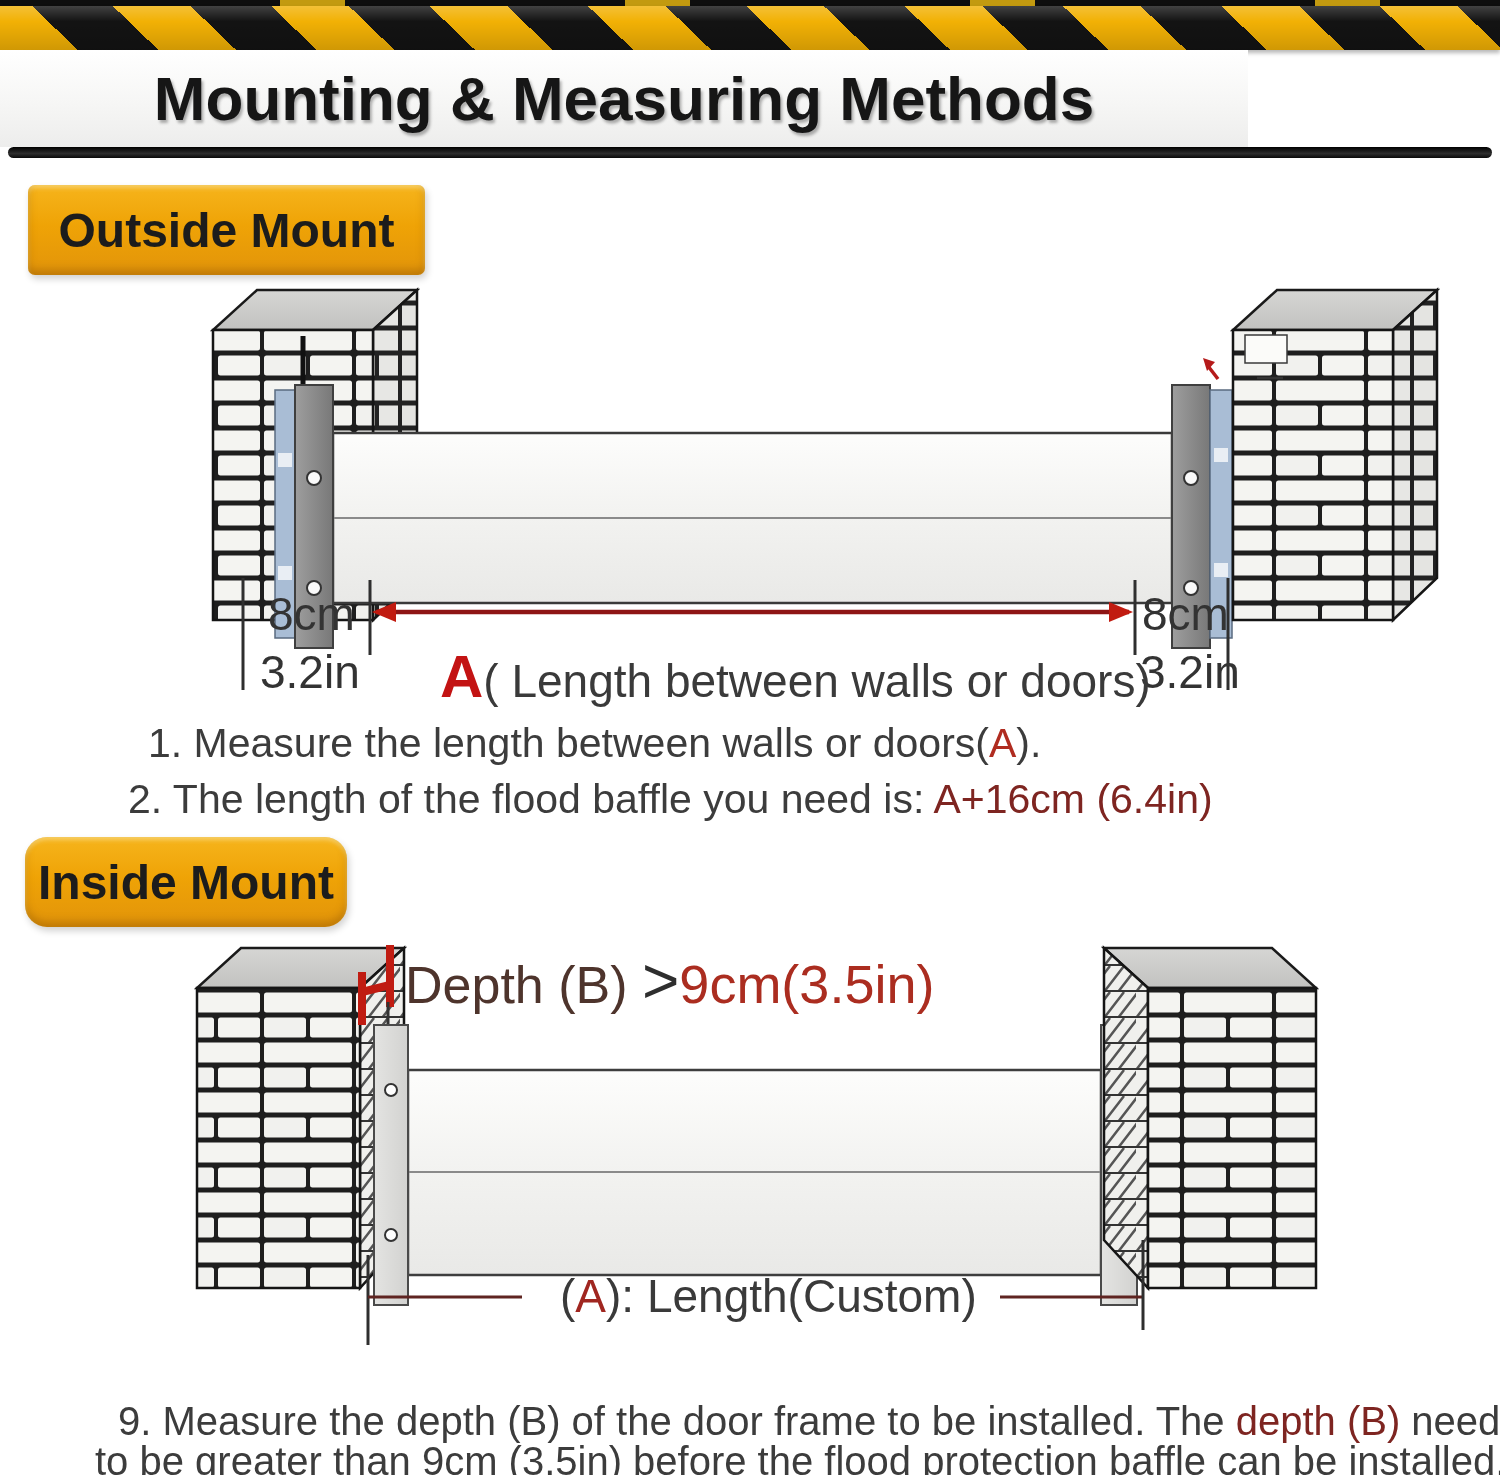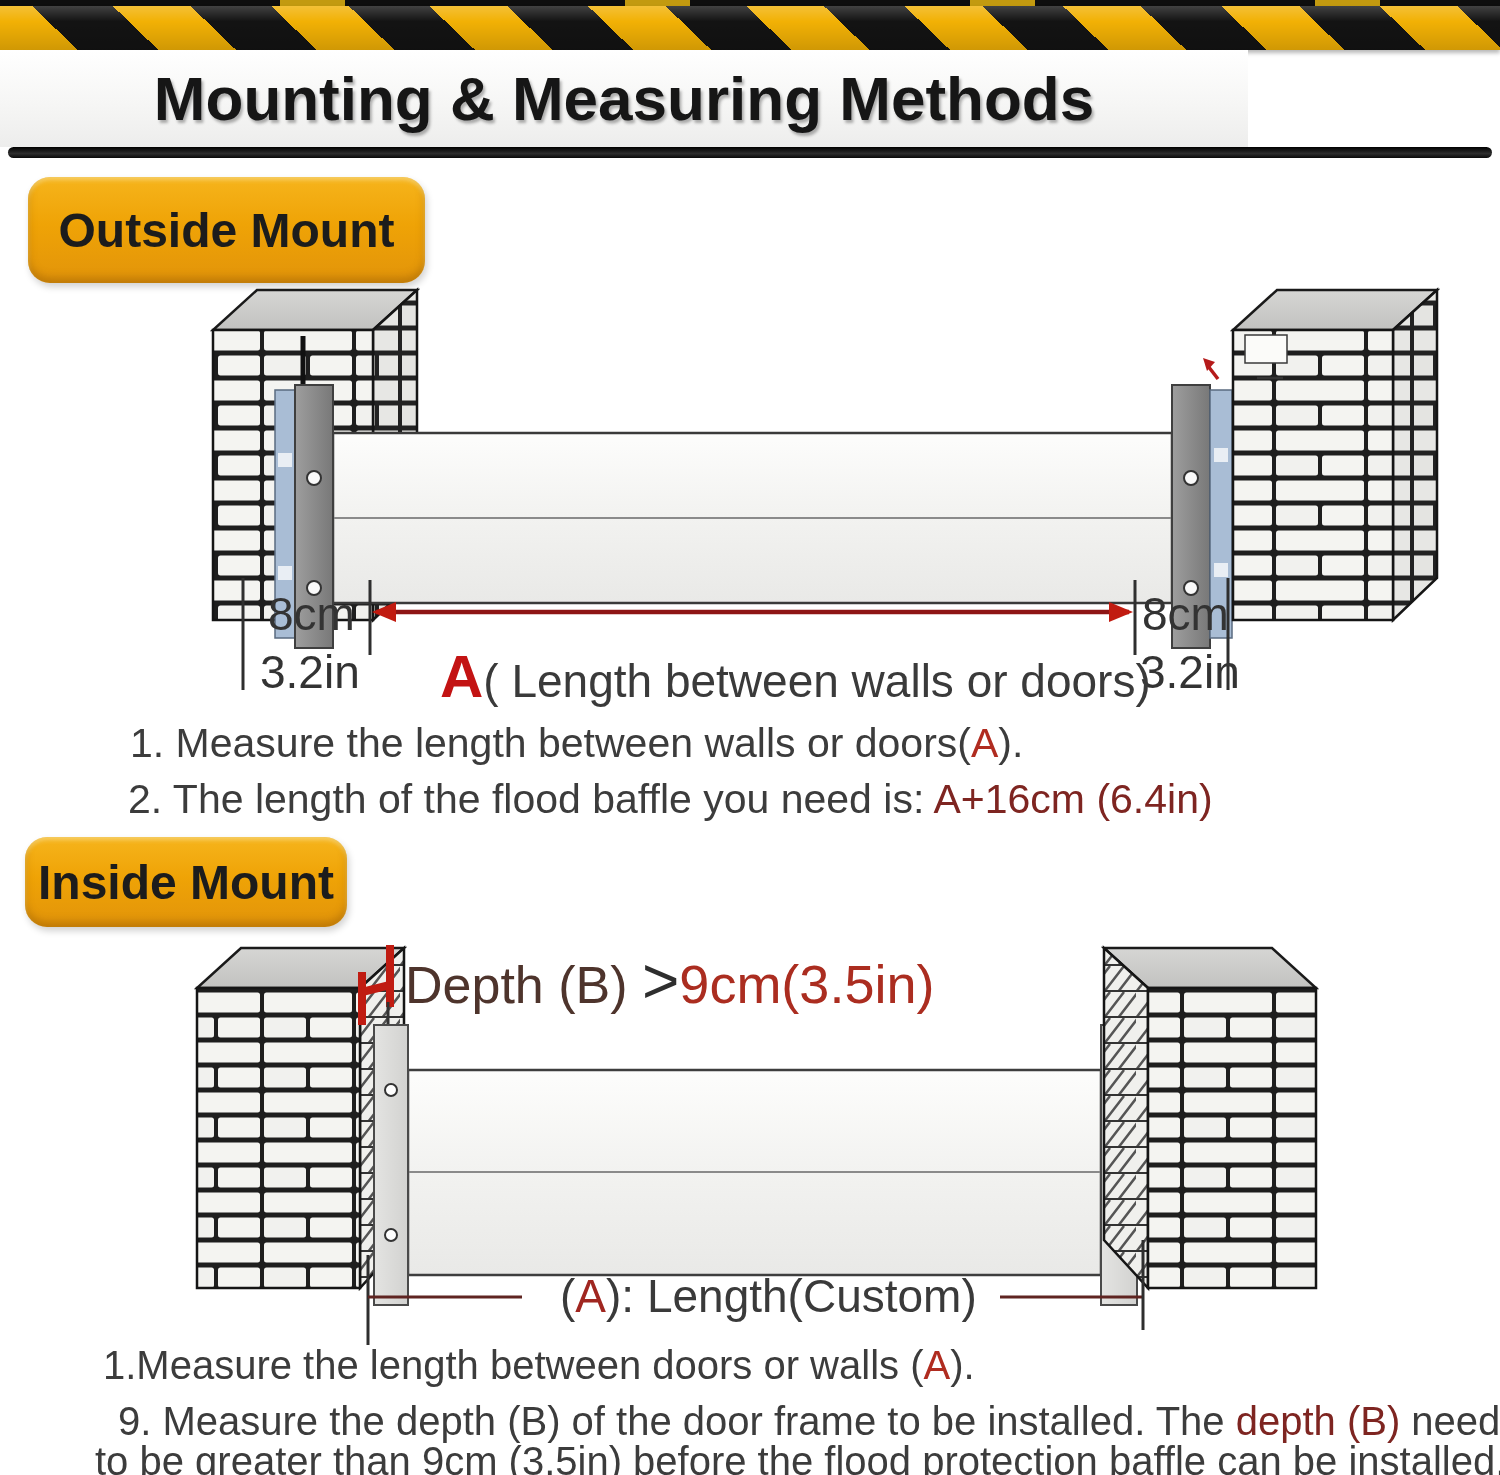--- a/index.html
+++ b/index.html
@@ -20,42 +20,42 @@
   .banner h1{margin:0;font-size:62px;font-weight:bold;color:#161616;letter-spacing:0;
     text-shadow:2px 3px 3px rgba(0,0,0,.30);}
   .black-bar{position:absolute;left:8px;top:147px;width:1484px;height:11px;border-radius:6px;
     background:linear-gradient(180deg,#000 0%,#2e2e2e 60%,#0a0a0a 100%);}
 
   
   .badge{position:absolute;display:flex;align-items:center;justify-content:center;
     border-radius:22px;font-size:48px;font-weight:600;color:#1c1c1c;
     background:linear-gradient(180deg,#f6b41c 0%,#efa306 45%,#e2940a 100%);
     box-shadow:inset 0 -5px 9px rgba(120,70,0,.35), inset 0 3px 4px rgba(255,236,170,.55), 2px 4px 7px rgba(0,0,0,.18);}
-  .badge-outside{left:28px;top:177px;width:397px;height:106px;}
+  .badge-outside{left:28px;top:185px;width:397px;height:90px;border-radius:7px;}
   .badge-inside{left:25px;top:837px;width:322px;height:90px;}
 
   
   .diagram{position:absolute;}
   .diagram-outside{left:170px;top:278px;}
   .diagram-inside{left:170px;top:940px;}
   svg text{font-family:"Liberation Sans", sans-serif;}
   .dim-text{font-size:46px;fill:#333333;}
   .span-a{font-size:60px;font-weight:bold;fill:#c31313;}
   .span-rest{font-size:46px;fill:#3a3a3a;}
   .depth-pre{font-size:52px;fill:#4e342c;}
   .depth-gt{font-size:64px;fill:#2e2e2e;}
   .depth-val{font-size:54px;fill:#ab2d20;}
   .len-text{font-size:46px;fill:#3a3a3a;}
   .len-a{fill:#a02620;}
 
   
   .instr{position:absolute;font-size:41px;color:#3c3c3c;white-space:nowrap;line-height:1.15;}
   .instr .hl{color:#7e2521;}
   .instr .hla{color:#b02c20;}
-  .instr-o1{left:130px;top:720px;}
+  .instr-o1{left:148px;top:720px;}
   .instr-o2{left:128px;top:776px;}
   .instr-i1{left:103px;top:1342px;font-size:40px;}
   .instr-i2{left:118px;top:1398px;font-size:40px;}
   .instr-i3{left:95px;top:1438px;font-size:40px;}
 </style>
 </head>
 <body>
 
 <div class="page">
 
@@ -233,23 +233,20 @@
       <line x1="198" y1="315" x2="198" y2="405" stroke="#2f2f2f" stroke-width="3"></line>
       <line x1="198" y1="357" x2="352" y2="357" stroke="#5f2421" stroke-width="3"></line>
       <line x1="830" y1="357" x2="973" y2="357" stroke="#5f2421" stroke-width="3"></line>
       <line x1="973" y1="300" x2="973" y2="390" stroke="#2f2f2f" stroke-width="3"></line>
     </g>
     <text class="len-text" x="390" y="372">
       <tspan>(</tspan><tspan class="len-a">A</tspan><tspan>): Length(Custom)</tspan>
     </text>
   </svg>
 
-  <div class="instr instr-i1">
-    <span>1.Measure the length between doors or walls (</span><span class="hla">A</span><span>).</span>
-  </div>
   <div class="instr instr-i2">
     <span>9. Measure the depth (B) of the door frame to be installed. The </span><span class="hl">depth (B)</span><span> needs</span>
   </div>
   <div class="instr instr-i3">
     <span>to be greater than 9cm (3.5in) before the flood protection baffle can be installed.</span>
   </div>
 
 </div>
 
 </body></html>

